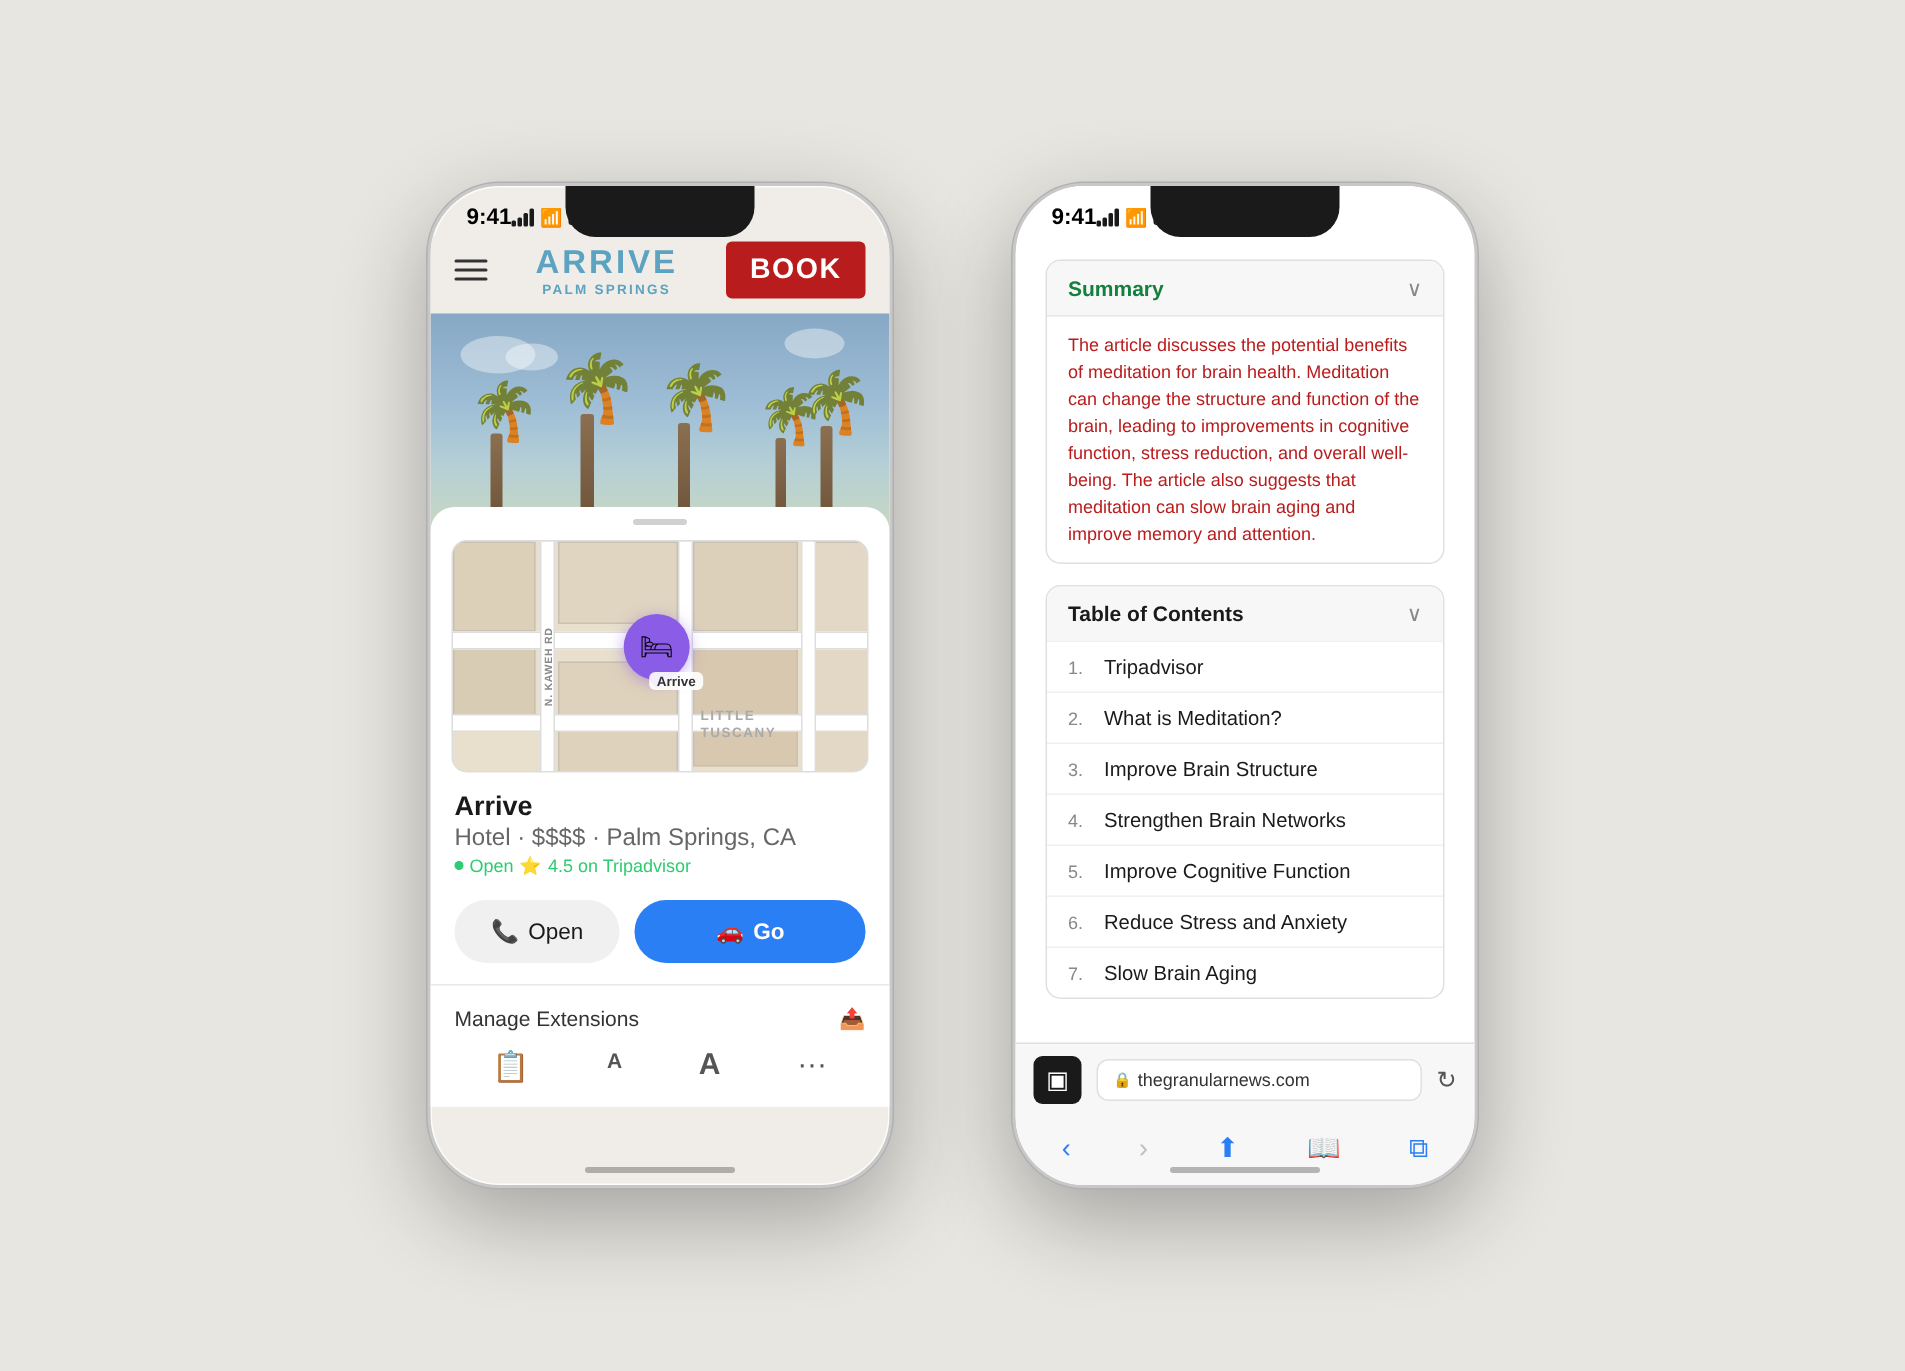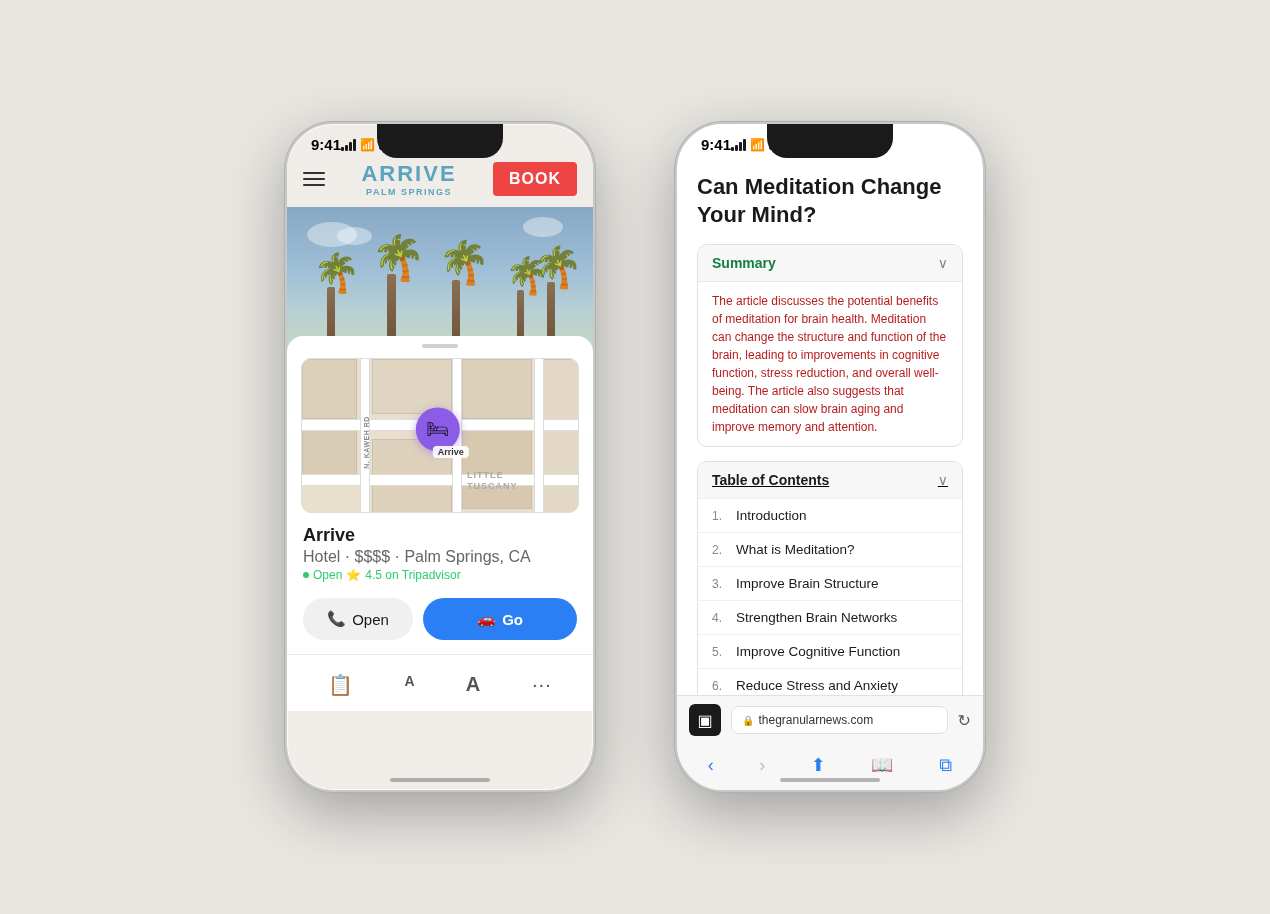--- a/index.html
+++ b/index.html
@@ -80,23 +80,23 @@
     }
     .maps-logo-sub {
       font-size: 9px;
       font-weight: 600;
       color: #5ba3c0;
       letter-spacing: 1.5px;
     }
     .hamburger { font-size: 20px; color: #333; cursor: pointer; display: flex; flex-direction: column; gap: 4px; }
     .hamburger span { display: block; width: 22px; height: 2px; background: #333; border-radius: 1px; }
     .book-btn {
-      background: #ef4444;
+      background: #b91c1c;
       color: #fff;
-      font-size: 16px;
+      font-size: 19px;
       font-weight: 700;
       padding: 8px 16px;
       border: none;
       border-radius: 4px;
       letter-spacing: 1px;
       text-align: center;
     }
 
     .palm-image {
       width: 100%;
@@ -296,21 +296,20 @@
       border: 1px solid #e0e0e0;
       border-radius: 10px;
       overflow: hidden;
     }
     .toc-header {
       display: flex;
       justify-content: space-between;
       align-items: flex-start;
       padding: 10px 14px;
       background: #f7f7f7;
-      text-decoration: underline;
     }
     .toc-label { font-size: 14px; font-weight: 700; color: #1a1a1a; }
     .toc-item {
       display: flex;
       align-items: flex-start;
       padding: 9px 14px;
       border-top: 1px solid #f0f0f0;
       font-size: 13.5px;
       color: #1a1a1a;
     }
@@ -554,20 +553,24 @@
         <span>📞</span>
         <span>Open</span>
       </button>
       <button class="btn-go">
         <span>🚗</span>
         <span>Go</span>
       </button>
     </div>
 
     <div class="bottom-bar">
+      <div class="manage-ext">
+        <span>Manage Extensions</span>
+        <span>📤</span>
+      </div>
       <div class="toolbar-icons">
         <span class="toolbar-icon">📋</span>
         <span class="toolbar-icon" style="font-size:14px;font-weight:700;">A</span>
         <span class="toolbar-icon" style="font-size:20px;font-weight:700;">A</span>
         <span class="toolbar-icon">···</span>
       </div>
     </div>
   </div>
 
   <div class="home-indicator"></div>
@@ -585,39 +588,38 @@
         <div class="signal-bar" style="height:12px"></div>
       </div>
       <span class="wifi">📶</span>
       <div class="battery">
         <div class="battery-fill"></div>
       </div>
     </div>
   </div>
 
   <div class="safari-content">
-    <h1 class="article-title">Can Meditation Change Your Mind?</h1>
 
     <div class="summary-box">
       <div class="summary-header">
         <span class="summary-label">Summary</span>
         <span class="chevron-down">∨</span>
       </div>
       <div class="summary-text">The article discusses the potential benefits of meditation for brain health. Meditation can change the structure and function of the brain, leading to improvements in cognitive function, stress reduction, and overall well-being. The article also suggests that meditation can slow brain aging and improve memory and attention.</div>
     </div>
 
     <div class="toc-box">
       <div class="toc-header">
         <span class="toc-label">Table of Contents</span>
         <span class="chevron-down">∨</span>
       </div>
       <div id="toc-items-container">
           <div class="toc-item">
             <span class="toc-num">1.</span>
-            <span>Introduction</span>
+            <span>Tripadvisor</span>
           </div>
           <div class="toc-item">
             <span class="toc-num">2.</span>
             <span>What is Meditation?</span>
           </div>
           <div class="toc-item">
             <span class="toc-num">3.</span>
             <span>Improve Brain Structure</span>
           </div>
           <div class="toc-item">

